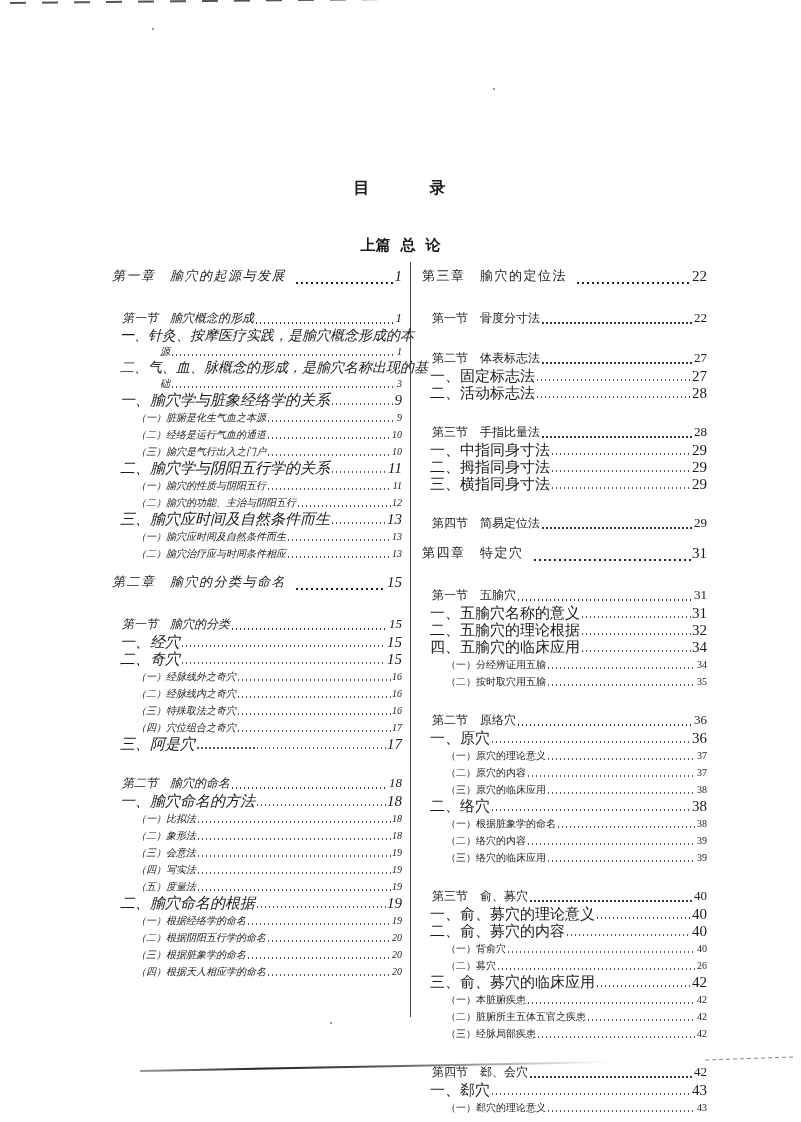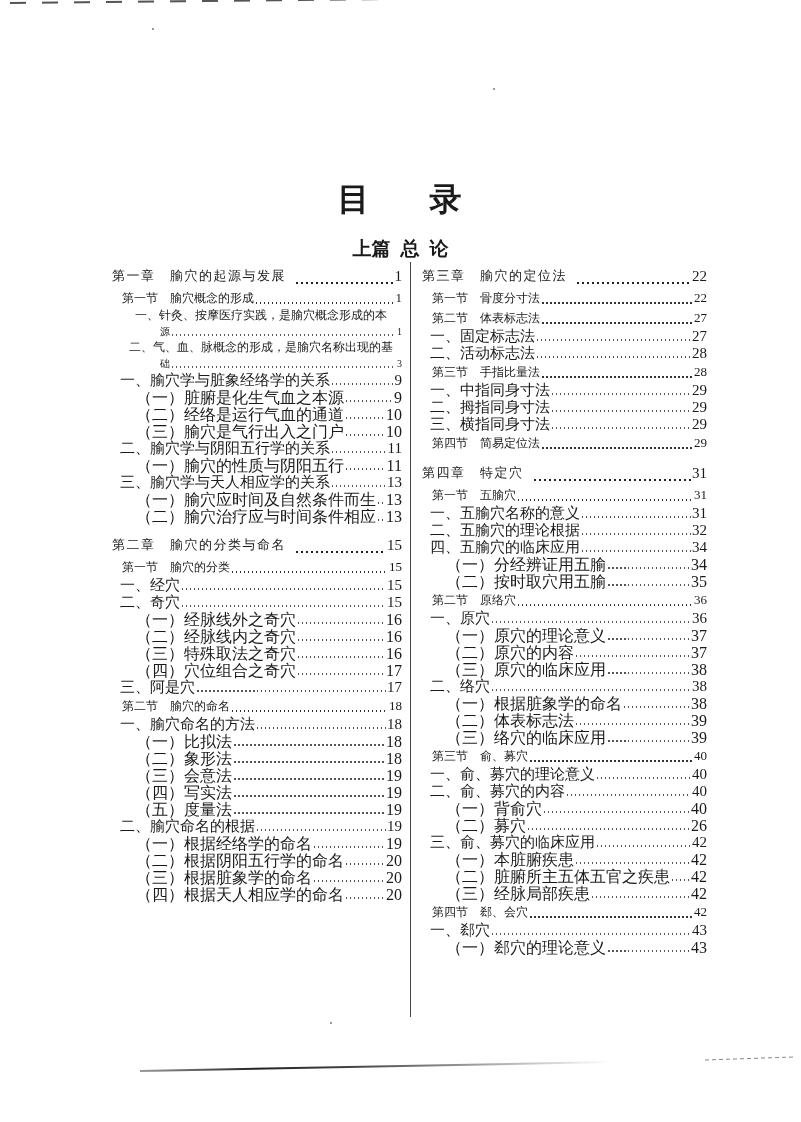--- a/index.html
+++ b/index.html
@@ -5,45 +5,45 @@
   html, body { margin:0; padding:0; }
   body {
     width:801px; height:1122px; background:#ffffff; position:relative; overflow:hidden;
     font-family:"DejaVu Serif", "Liberation Serif", serif; color:#1a1a1a;
   }
   .topdash { position:absolute; top:2px; left:10px; height:6px; width:380px;
     background:repeating-linear-gradient(90deg,#555 0 16px,transparent 16px 32px);
     height:2px; transform:rotate(-0.6deg); transform-origin:left; }
   .speck { position:absolute; width:2px; height:2px; background:#777; border-radius:1px; }
   .title { position:absolute; top:178px; left:0; width:801px; text-align:center;
-    font-family:"DejaVu Sans", sans-serif; font-weight:bold; font-size:32px; letter-spacing:2px; }
+    font-family:"DejaVu Sans", sans-serif; font-weight:bold; font-size:16px; letter-spacing:2px; }
   .title span { display:inline-block; }
   .title .gap { width:58px; }
   .part { position:absolute; top:236px; left:0; width:801px; text-align:center;
-    font-family:"DejaVu Sans", sans-serif; font-weight:bold; font-size:19px; }
+    font-family:"DejaVu Sans", sans-serif; font-weight:bold; font-size:15px; }
   .part span { margin:0 5px; }
   .col { position:absolute; top:262px; }
-  .col.left { left:112px; width:290px; }
+  .col.left { left:112px; width:290px;font-style:italic; }
   .col.right { left:422px; width:285px; }
   .divider { position:absolute; left:410px; top:262px; width:1px; height:755px; background:#444; }
   .row { display:flex; align-items:flex-end; white-space:nowrap; line-height:18px; height:18px; font-size:10.5px; }
   .row .lbl { flex:0 0 auto; }
   .row .dots { flex:1 1 auto; overflow:hidden; margin:0 1px 4px 2px; height:2px;
     background:repeating-linear-gradient(90deg,#555 0 1.5px,transparent 1.5px 4px); }
   .row .pg { flex:0 0 auto; font-family:"Liberation Serif", serif; }
   .row.chapter { font-size:13px; height:24px; line-height:24px; margin-top:2px; letter-spacing:1.5px; }
   .row.chapter .pg { font-size:15px; letter-spacing:0; }
   .row.chapter .dots { background:repeating-linear-gradient(90deg,#222 0 2px,transparent 2px 5px); margin-left:10px; }
-  .row.section { font-size:12px; height:20px; line-height:20px; padding-left:10px; }
+  .row.section { font-size:12px; height:20px; line-height:20px; padding-left:10px;margin-top:20px; }
   .row.section .pg { font-size:13px; }
   .row.section .dots { background:repeating-linear-gradient(90deg,#333 0 1.5px,transparent 1.5px 4px); }
   .row.l1 { padding-left:8px; font-size:15px; height:17px; line-height:17px; }
-  .row.l2 { padding-left:24px; font-size:16px; height:17px; line-height:17px; }
+  .row.l2 { padding-left:24px; font-size:10px; height:17px; line-height:17px; }
   .row.cont { padding-left:48px; font-size:10px; height:17px; line-height:17px; }
-  .row.wrap1 { padding-left:8px; font-size:12px; height:15px; line-height:15px;justify-content:center; }
+  .row.wrap1 { padding-left:8px; font-size:14px; height:15px; line-height:15px; }
   .spacer { height:6px; }
   .bottomline { position:absolute; top:1070px; left:140px; width:470px; height:2px;
     background:linear-gradient(90deg,#999 0,#222 25%,#444 45%,#888 65%,#bbb 80%,transparent 100%);
     transform:rotate(-1.1deg); transform-origin:left; }
   .bottomright { position:absolute; top:1058px; left:705px; width:90px; height:1px;
     background:repeating-linear-gradient(90deg,#888 0 4px,transparent 4px 7px); transform:rotate(-2deg); }
 </style>
 </head>
 <body>
 
@@ -110,22 +110,27 @@
     <div class="row l1">
       <span class="lbl">二、腧穴学与阴阳五行学的关系</span>
       <span class="dots"></span>
       <span class="pg">11</span>
     </div>
     <div class="row l2">
       <span class="lbl">（一）腧穴的性质与阴阳五行</span>
       <span class="dots"></span>
       <span class="pg">11</span>
     </div>
-    <div class="row l1">
-      <span class="lbl">三、腧穴学与天人相应学的关系</span>
+    <div class="row l2">
+      <span class="lbl">（二）腧穴的功能、主治与阴阳五行</span>
+      <span class="dots"></span>
+      <span class="pg">12</span>
+    </div>
+    <div class="row l1">
+      <span class="lbl">三、腧穴应时间及自然条件而生</span>
       <span class="dots"></span>
       <span class="pg">13</span>
     </div>
     <div class="row l2">
       <span class="lbl">（一）腧穴应时间及自然条件而生</span>
       <span class="dots"></span>
       <span class="pg">13</span>
     </div>
     <div class="row l2">
       <span class="lbl">（二）腧穴治疗应与时间条件相应</span>
@@ -356,21 +361,21 @@
       <span class="lbl">二、络穴</span>
       <span class="dots"></span>
       <span class="pg">38</span>
     </div>
     <div class="row l2">
       <span class="lbl">（一）根据脏象学的命名</span>
       <span class="dots"></span>
       <span class="pg">38</span>
     </div>
     <div class="row l2">
-      <span class="lbl">（二）体表标志法</span>
+      <span class="lbl">（二）络穴的内容</span>
       <span class="dots"></span>
       <span class="pg">39</span>
     </div>
     <div class="row l2">
       <span class="lbl">（三）络穴的临床应用</span>
       <span class="dots"></span>
       <span class="pg">39</span>
     </div>
     <div class="row section">
       <span class="lbl">第三节　俞、募穴</span>

